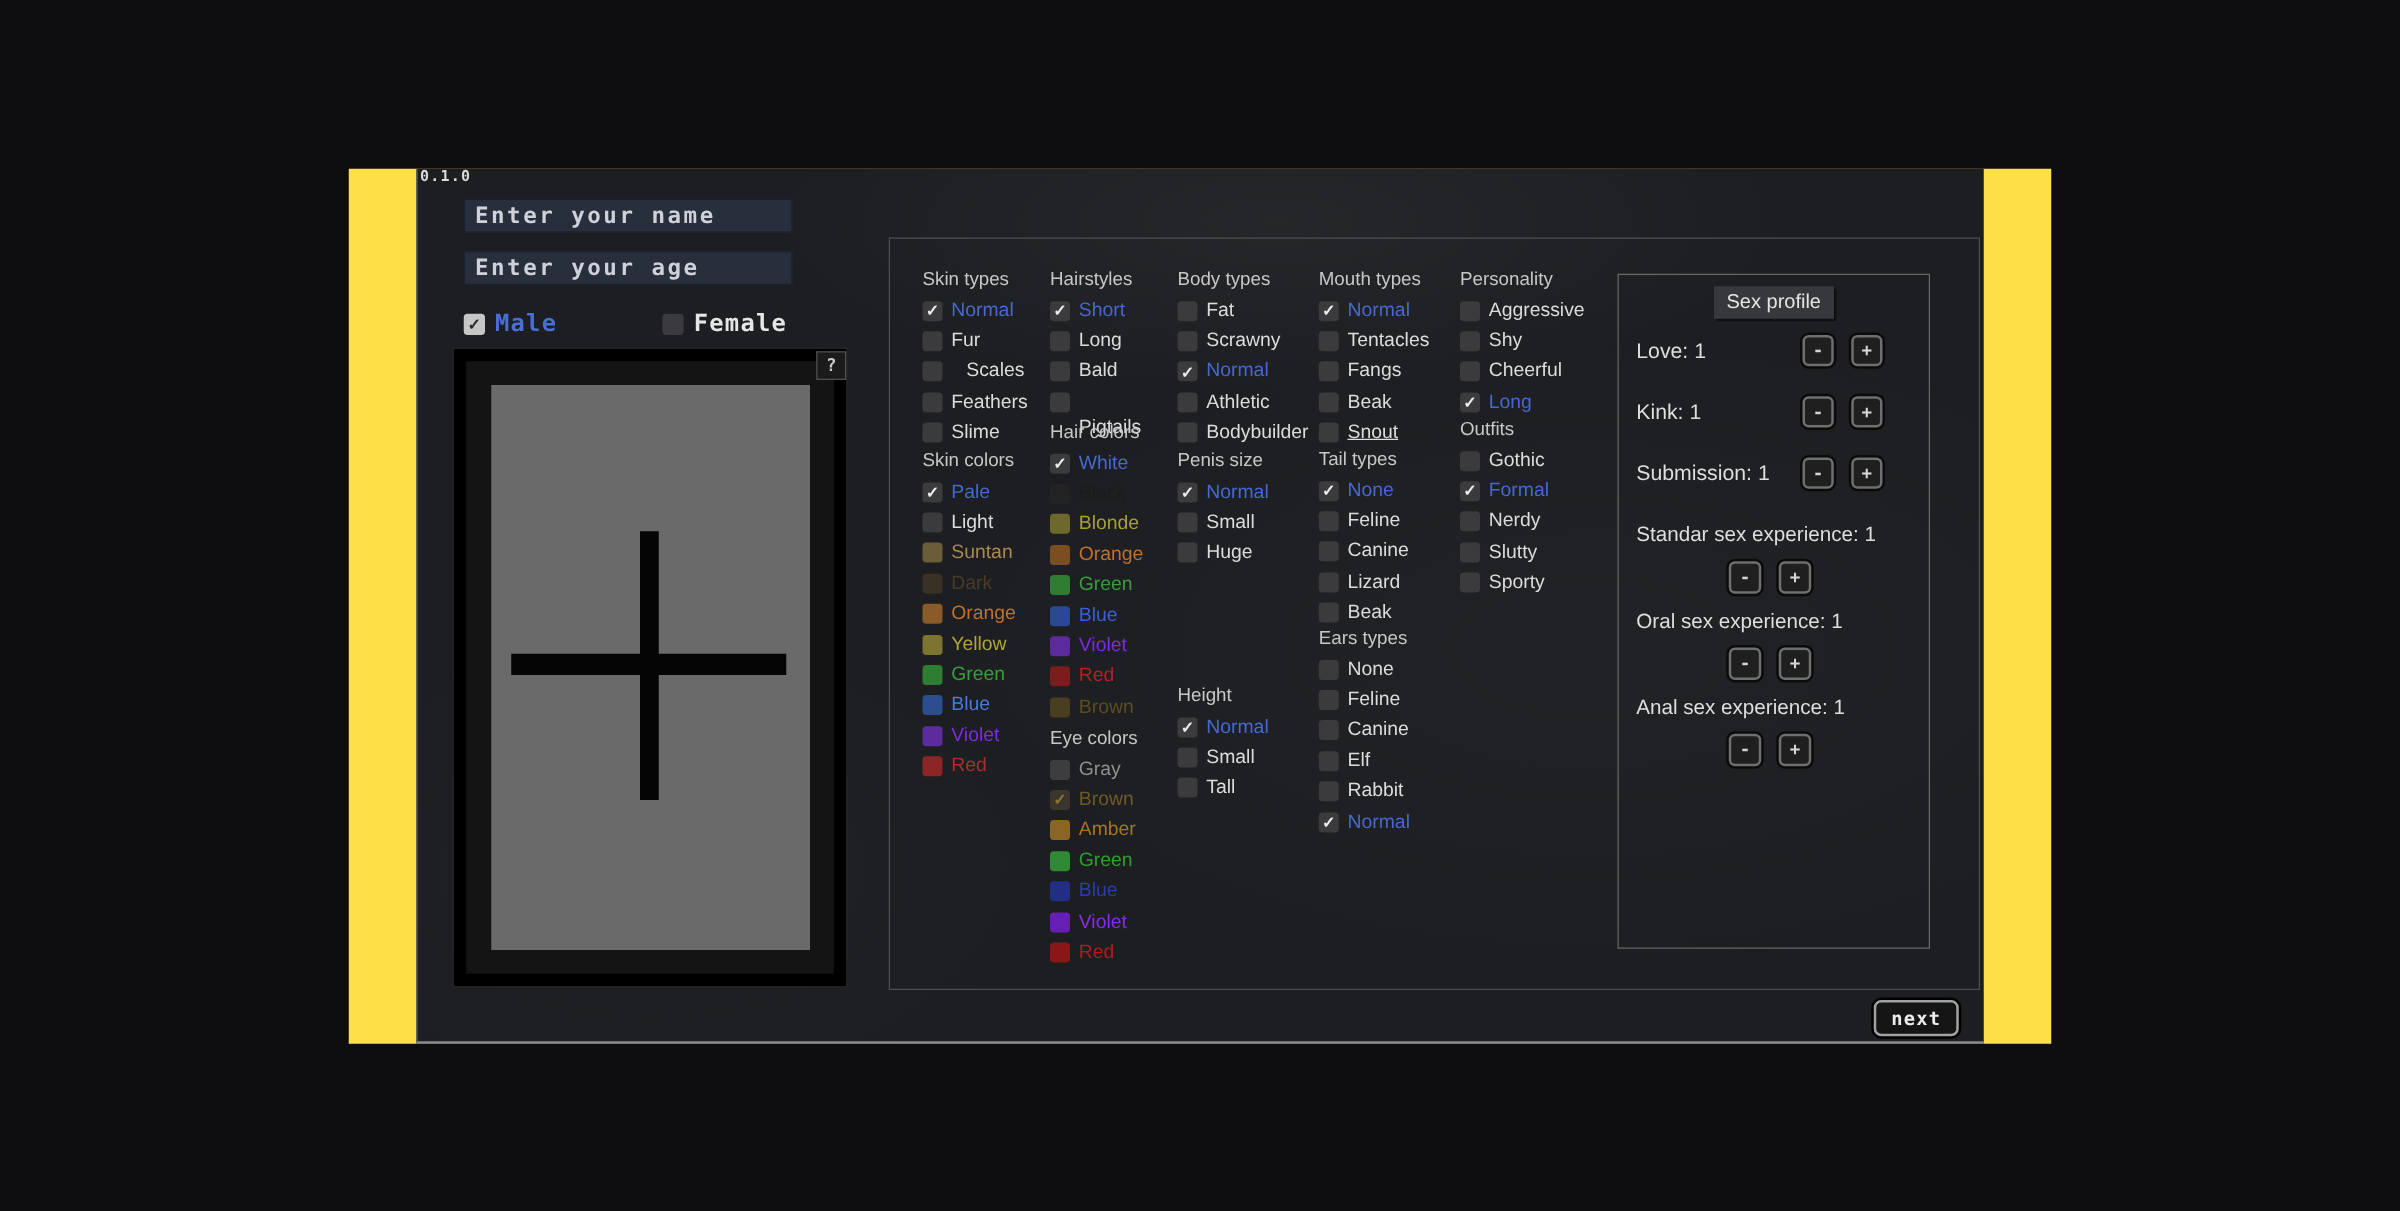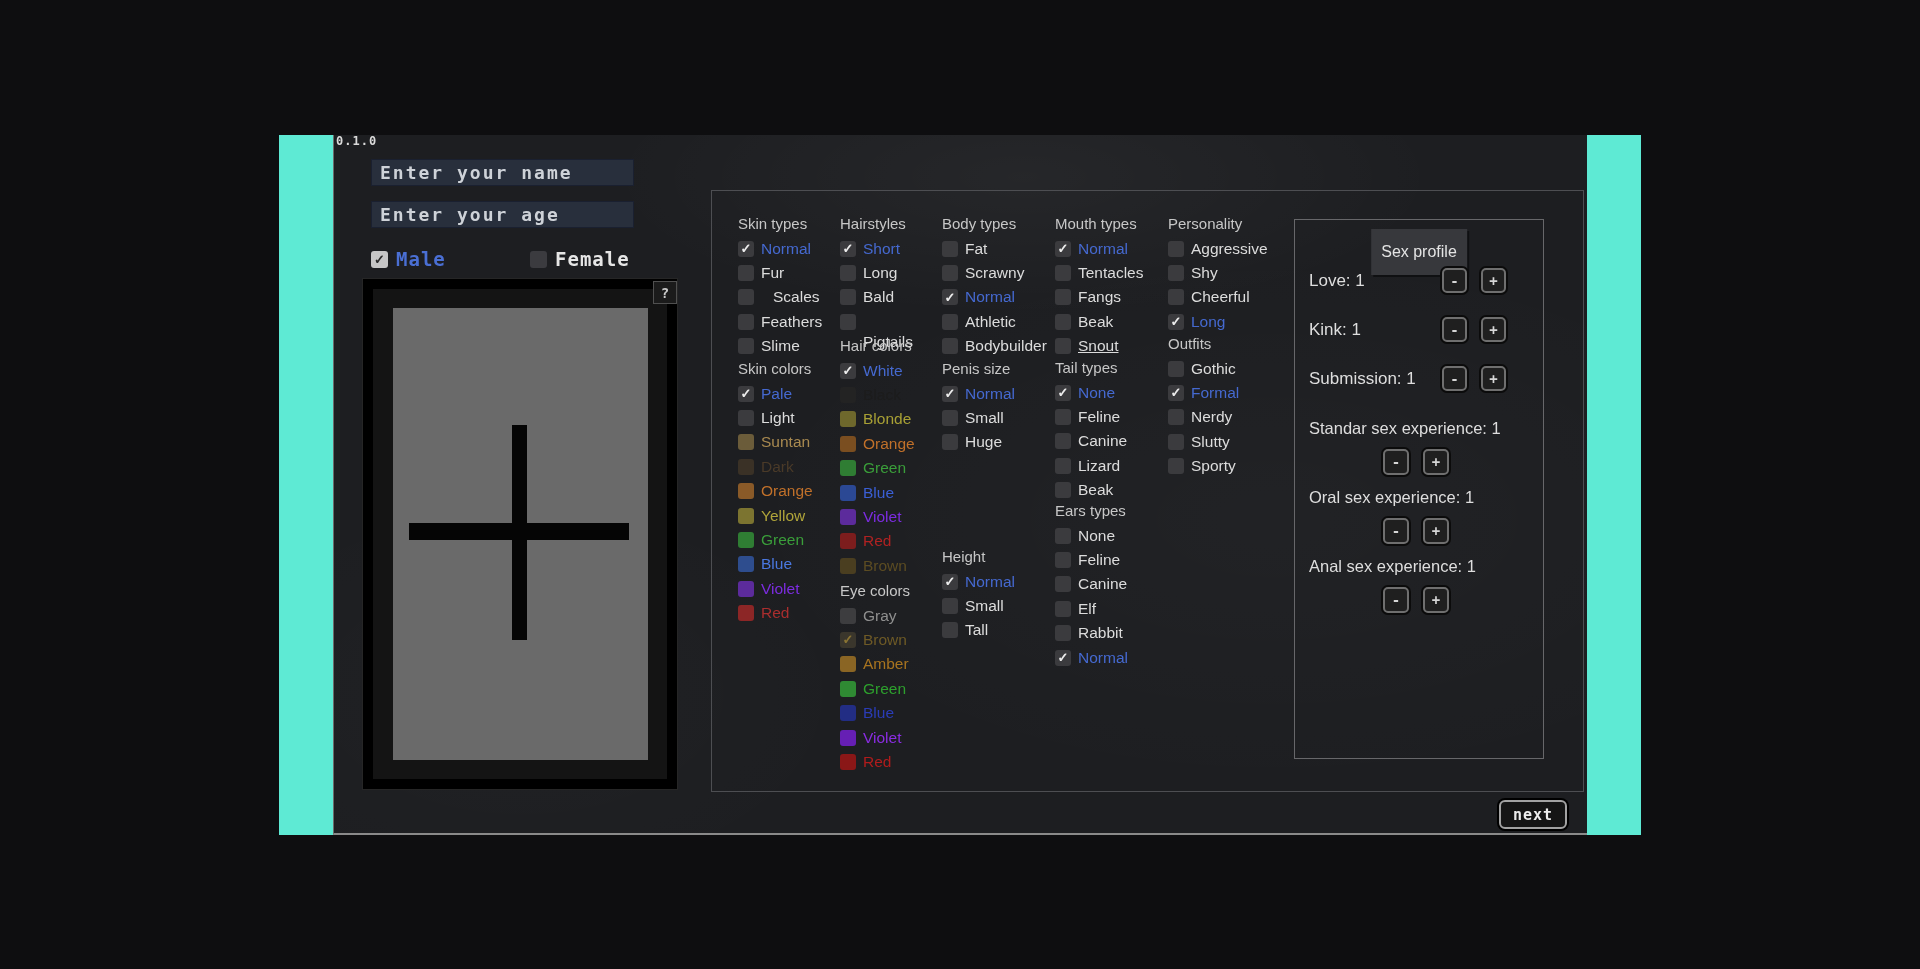--- a/index.html
+++ b/index.html
@@ -2,21 +2,21 @@
 <html><head>
 <meta charset="utf-8">
 <style>
   html,body{margin:0;padding:0}
   body{
     width:1920px;height:969px;overflow:hidden;position:relative;
     background:#0e0e10;
     font-family:"Liberation Sans",sans-serif;
   }
   .px{font-family:"DejaVu Sans Mono",monospace;font-weight:bold;}
-  .window{position:absolute;left:279px;top:135px;width:1362px;height:700px;background:#5eead4;}
+  .window{position:absolute;left:279px;top:135px;width:1362px;height:700px;background:#fde047;}
   .content{
     position:absolute;left:54px;top:0;width:1254px;height:700px;box-sizing:border-box;
     background-color:#1d1e21;
     background-image:
       radial-gradient(ellipse 600px 200px at 55% 6%, rgba(255,255,255,0.04), transparent 70%),
       radial-gradient(ellipse 800px 400px at 75% 55%, rgba(255,255,255,0.02), transparent 70%),
       radial-gradient(ellipse 500px 300px at 15% 80%, rgba(255,255,255,0.015), transparent 70%);
     border-left:1px solid #6b6b6b;
     border-bottom:2px solid #8a8a8a;
   }
@@ -43,21 +43,21 @@
     display:flex;align-items:center;justify-content:center;cursor:pointer;}
   .options-panel{position:absolute;left:377px;top:55px;width:873px;height:602px;border:1px solid #4d4e52;box-sizing:border-box;}
   .group{position:absolute;}
   .group-header{height:24.4px;line-height:24.4px;font-size:15px;color:#c7c7c7;white-space:nowrap;}
   .cbrow{height:24.4px;display:flex;align-items:center;gap:7px;cursor:pointer;white-space:nowrap;}
   .cbox{width:16px;height:16px;border-radius:3px;background:#3b3b3e;flex:none;
     display:flex;align-items:center;justify-content:center;font-size:13px;font-weight:bold;line-height:1;}
   .cblabel{font-size:15.5px;}
   .sexprofile{position:absolute;left:582px;top:28px;width:250px;height:540px;border:1px solid #67676a;box-sizing:border-box;}
   .sp-title{position:absolute;left:50%;transform:translateX(-50%);top:9px;background:#37383c;
-    padding:14px 10px;font-size:16px;color:#e4e4e4;white-space:nowrap;box-shadow:2px 2px 0 rgba(0,0,0,0.45);}
+    padding:4px 10px;font-size:16px;color:#e4e4e4;white-space:nowrap;box-shadow:2px 2px 0 rgba(0,0,0,0.45);}
   .sp-stat{position:absolute;left:14px;height:26px;line-height:26px;font-size:17px;color:#dedede;white-space:nowrap;}
   .sp-exp{position:absolute;left:14px;height:24px;line-height:24px;font-size:16.5px;color:#dedede;white-space:nowrap;}
   .pxbtn{position:absolute;width:25px;height:25px;box-sizing:border-box;background:#1f1f1f;
     border:2px solid #6f6f6f;border-radius:5px;box-shadow:0 0 0 2px #0b0b0b;
     color:#d6d6d6;font-family:"DejaVu Sans Mono",monospace;font-size:14px;font-weight:bold;
     display:flex;align-items:center;justify-content:center;cursor:pointer;}
   .pxbtn.big{width:26px;height:26px;}
   .next-btn{position:absolute;left:1165px;top:665px;width:68px;height:29px;box-sizing:border-box;
     background:#151515;border:2px solid #a2a2a2;border-radius:6px;box-shadow:0 0 0 2px #000;
     color:#ececec;font-size:15px;letter-spacing:1px;

